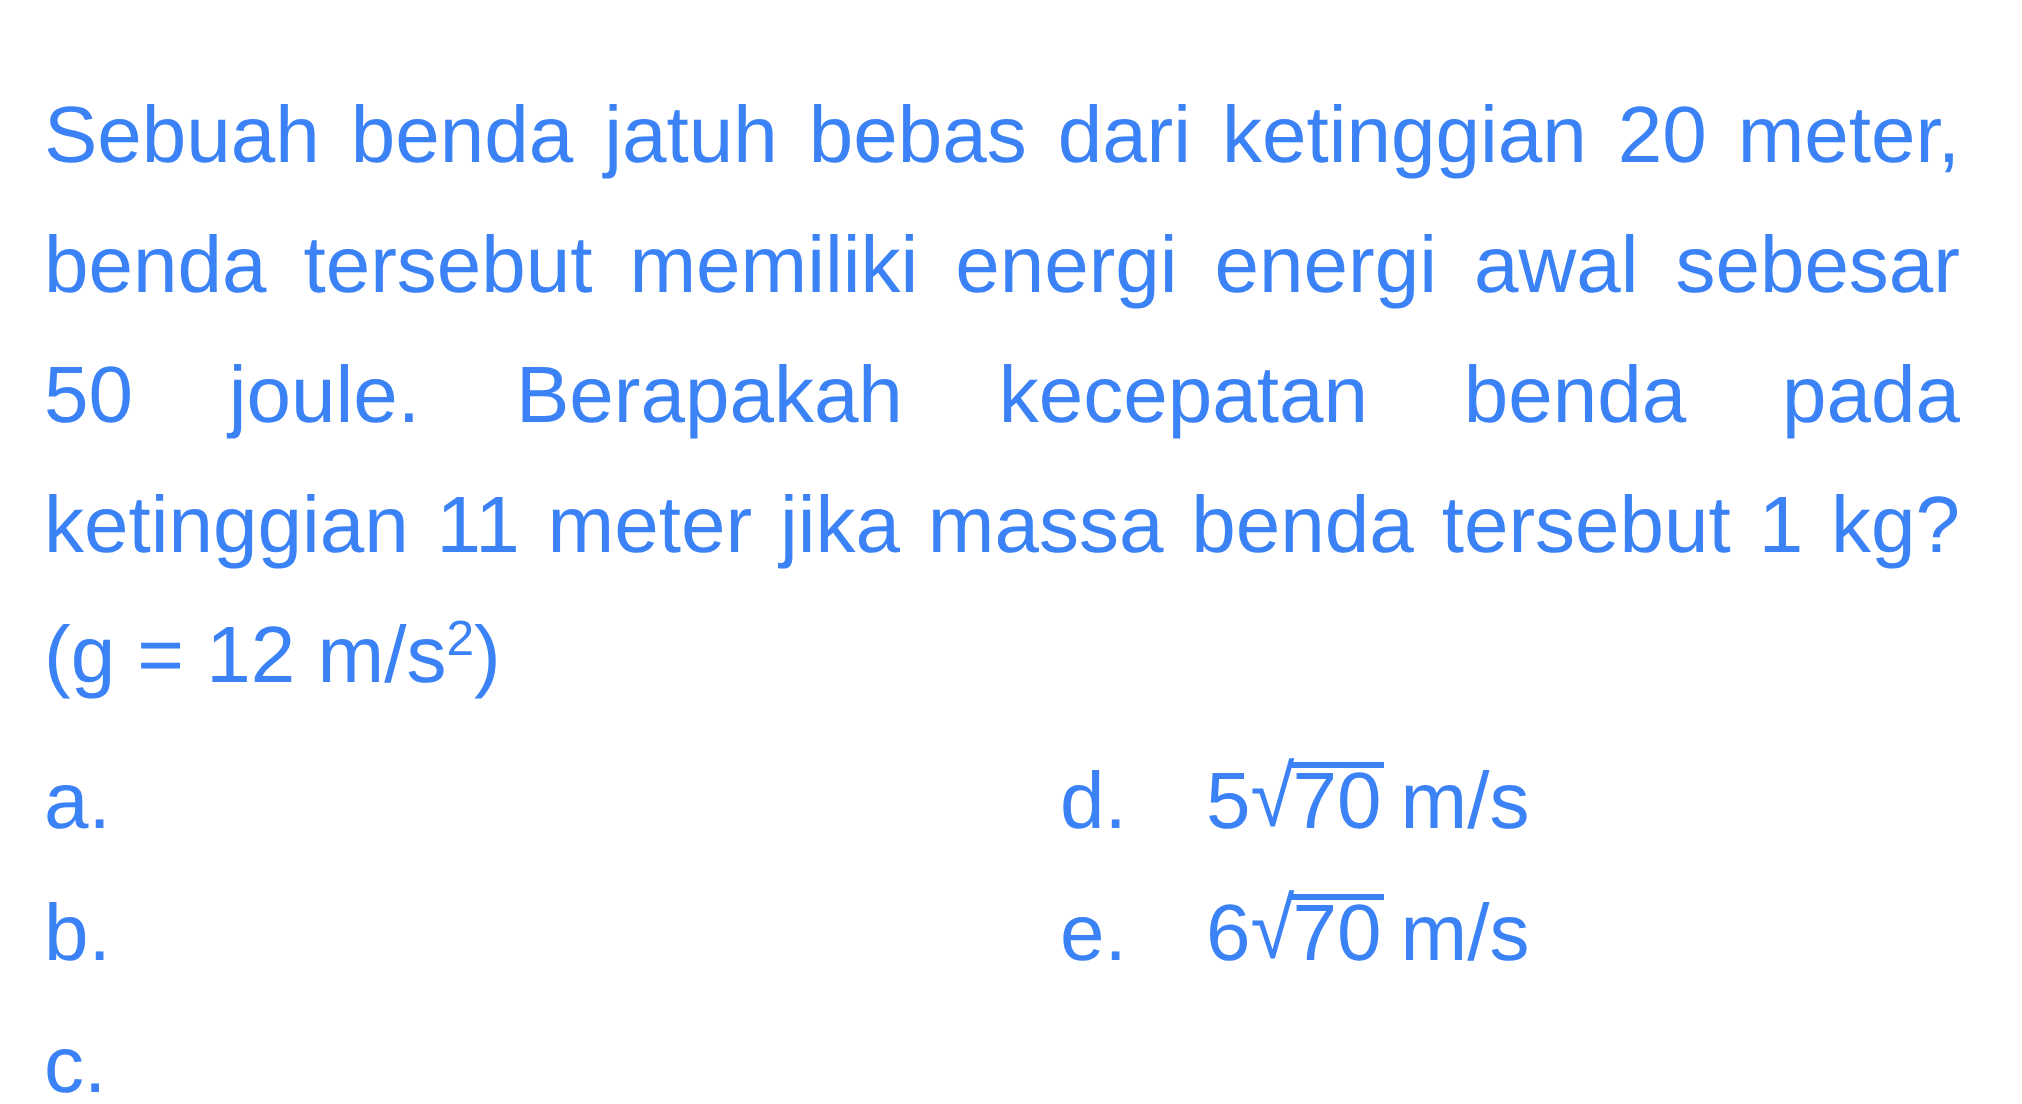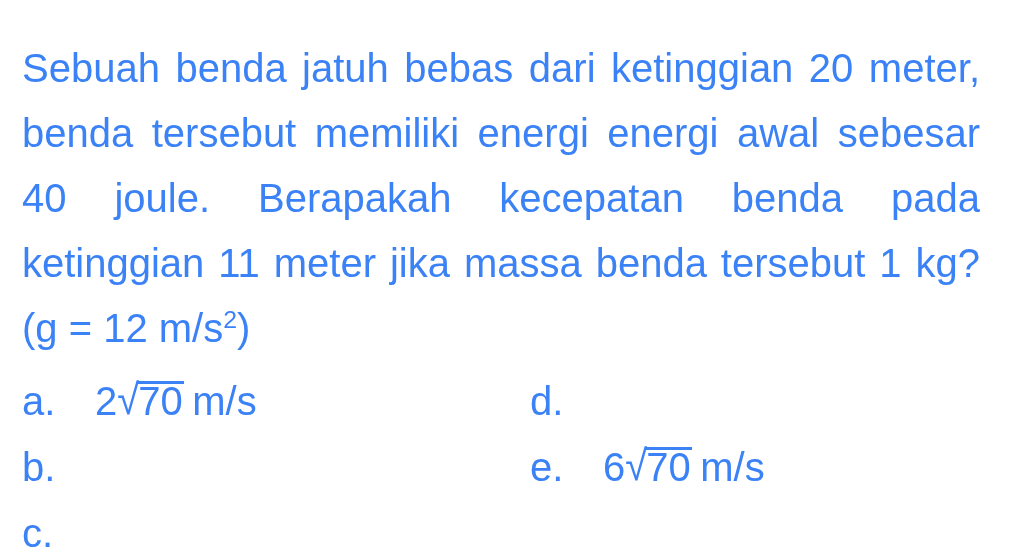--- a/index.html
+++ b/index.html
@@ -82,34 +82,34 @@
   .unit { margin-left: 0.2em; }
 </style>
 </head>
 <body>
 
 <div class="page">
 
   <div class="problem">
     <div class="pline just">Sebuah benda jatuh bebas dari ketinggian 20 meter,</div>
     <div class="pline just">benda tersebut memiliki energi energi awal sebesar</div>
-    <div class="pline just">40 joule. Berapakah kecepatan benda pada</div>
+    <div class="pline just">50 joule. Berapakah kecepatan benda pada</div>
     <div class="pline just">ketinggian 11 meter jika massa benda tersebut 1 kg?</div>
     <div class="pline"><span>(g = 12 m/s</span><sup class="sup">2</sup><span>)</span></div>
   </div>
 
   <div class="options">
 
     <div class="option">
       <span class="opt-label">a.</span>
-      <span class="opt-expr"><span>2</span><span class="sqrt"><span class="radsign">√</span><span class="radicand">70</span></span><span class="unit">m/s</span></span>
     </div>
 
     <div class="option">
       <span class="opt-label">d.</span>
+      <span class="opt-expr"><span>5</span><span class="sqrt"><span class="radsign">√</span><span class="radicand">70</span></span><span class="unit">m/s</span></span>
     </div>
 
     <div class="option">
       <span class="opt-label">b.</span>
     </div>
 
     <div class="option">
       <span class="opt-label">e.</span>
       <span class="opt-expr"><span>6</span><span class="sqrt"><span class="radsign">√</span><span class="radicand">70</span></span><span class="unit">m/s</span></span>
     </div>

